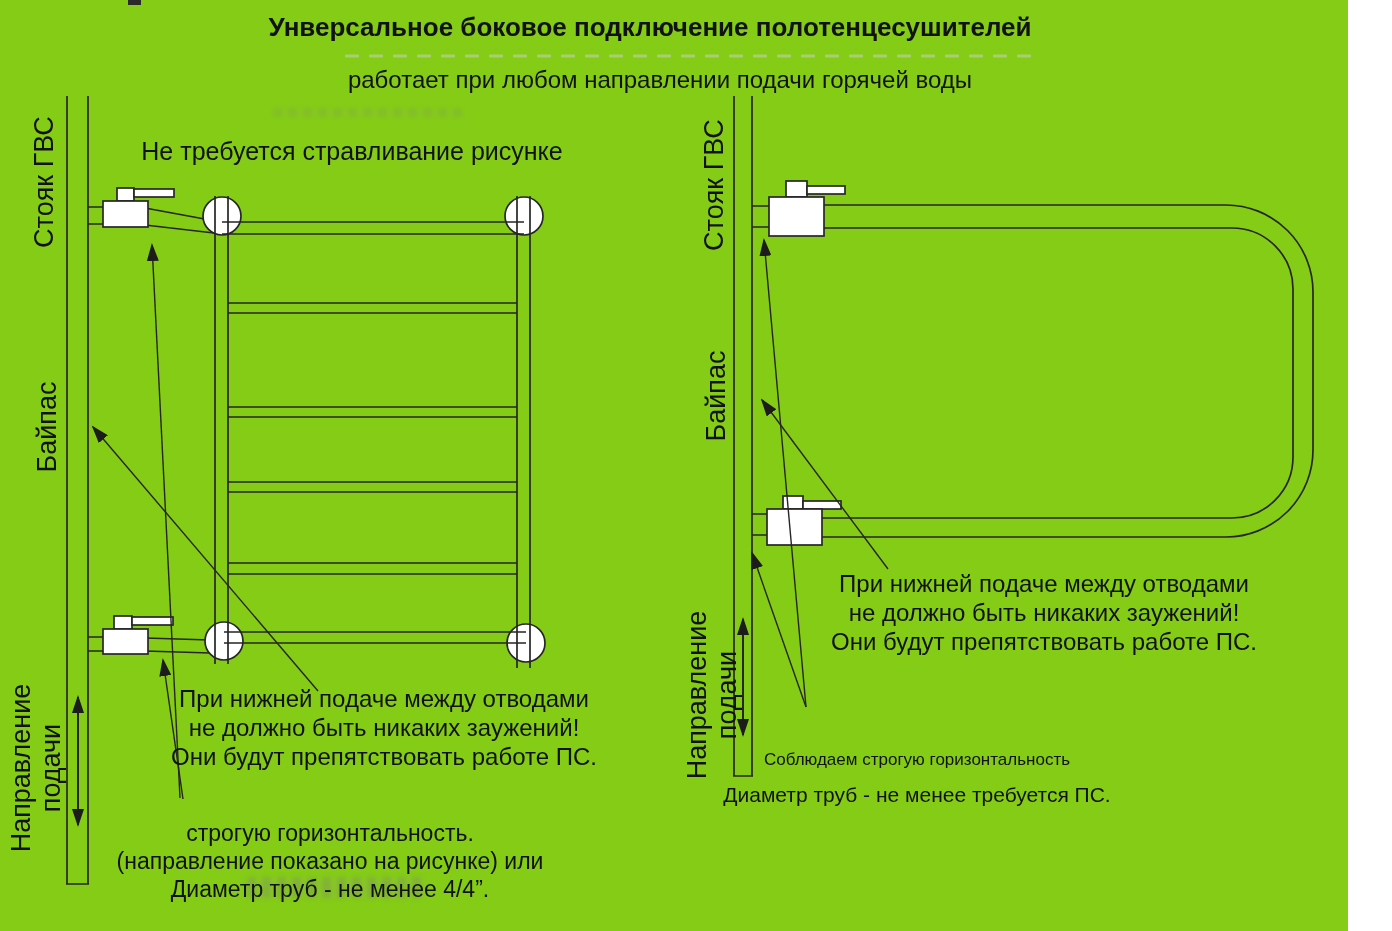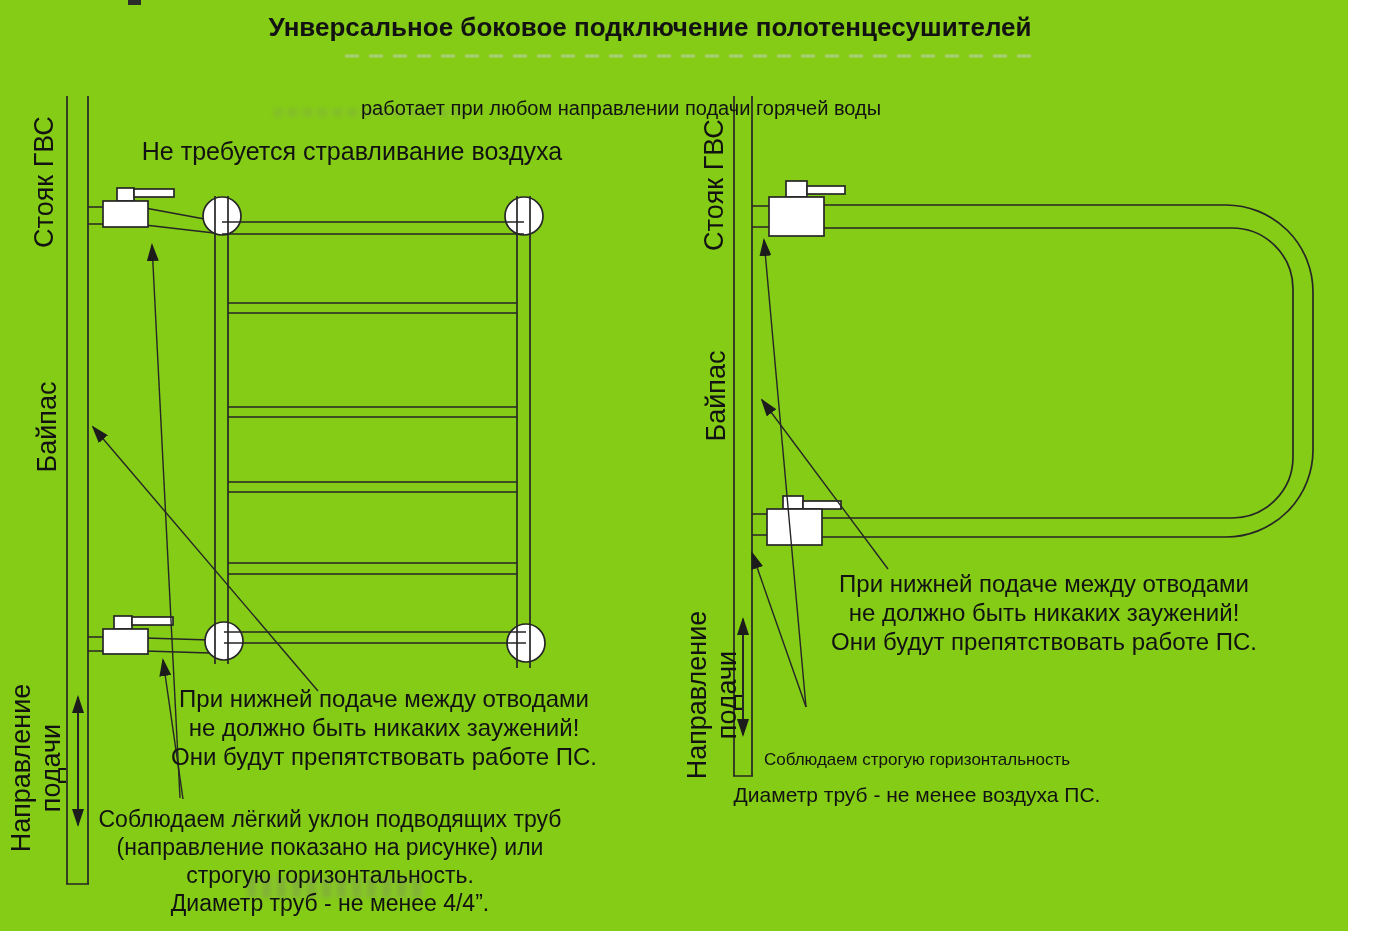--- a/index.html
+++ b/index.html
@@ -103,45 +103,44 @@
         <line x1="806" y1="707" x2="752" y2="553" marker-end="url(#arrow)"></line>
       </g>
     </g>
   </svg>
 
   <div class="watermark light" style="left:273px;top:108px;width:190px;height:9px;"></div>
   <div class="watermark" style="left:247px;top:877px;width:178px;height:21px;"></div>
 
   <div class="txt bold" style="left:650px;top:27px;font-size:26px;">Унверсальное боковое подключение полотенцесушителей</div>
 
-  <div class="txt" style="left:621px;top:80px;font-size:20px;margin-top:28px;">работает при любом направлении подачи горячей воды</div>
+  <div class="txt" style="left:660px;top:80px;font-size:24px;">работает при любом направлении подачи горячей воды</div>
 
   <div class="txt vert" style="left:44px;top:182px;font-size:27px;">Стояк ГВС</div>
 
   <div class="txt vert" style="left:47px;top:427px;font-size:27px;">Байпас</div>
 
   <div class="txt vert" style="left:36px;top:768px;font-size:27px;line-height:30px;">
     <div>Направление</div>
     <div>подачи</div>
   </div>
 
   <div class="txt" style="left:352px;top:151px;font-size:25px;line-height:31px;">
-    <div>Не требуется стравливание воздуха</div>
+    <div>Не требуется стравливание рисунке</div>
   </div>
 
   <div class="txt" style="left:384px;top:727px;font-size:24px;line-height:29px;">
     <div>При нижней подаче между отводами</div>
     <div>не должно быть никаких заужений!</div>
     <div>Они будут препятствовать работе ПС.</div>
   </div>
 
   <div class="txt" style="left:330px;top:861px;font-size:23px;line-height:28px;">
-    <div>Соблюдаем лёгкий уклон подводящих труб</div>
+    <div>строгую горизонтальность.</div>
     <div>(направление показано на рисунке) или</div>
-    <div>строгую горизонтальность.</div>
     <div>Диаметр труб - не менее 4/4”.</div>
   </div>
 
   <div class="txt vert" style="left:714px;top:185px;font-size:27px;">Стояк ГВС</div>
 
   <div class="txt vert" style="left:716px;top:396px;font-size:27px;">Байпас</div>
 
   <div class="txt vert" style="left:712px;top:695px;font-size:27px;line-height:30px;">
     <div>Направление</div>
     <div>подачи</div>
@@ -150,15 +149,15 @@
   <div class="txt" style="left:1044px;top:612px;font-size:24px;line-height:29px;">
     <div>При нижней подаче между отводами</div>
     <div>не должно быть никаких заужений!</div>
     <div>Они будут препятствовать работе ПС.</div>
   </div>
 
   <div class="txt" style="left:917px;top:759px;font-size:17px;line-height:25px;">
     <div>Соблюдаем строгую горизонтальность</div>
   </div>
 
-  <div class="txt" style="left:917px;top:795px;font-size:21px;">Диаметр труб - не менее воздуха ПС.</div>
+  <div class="txt" style="left:917px;top:795px;font-size:21px;">Диаметр труб - не менее требуется ПС.</div>
 
 </div>
 
 </body></html>

